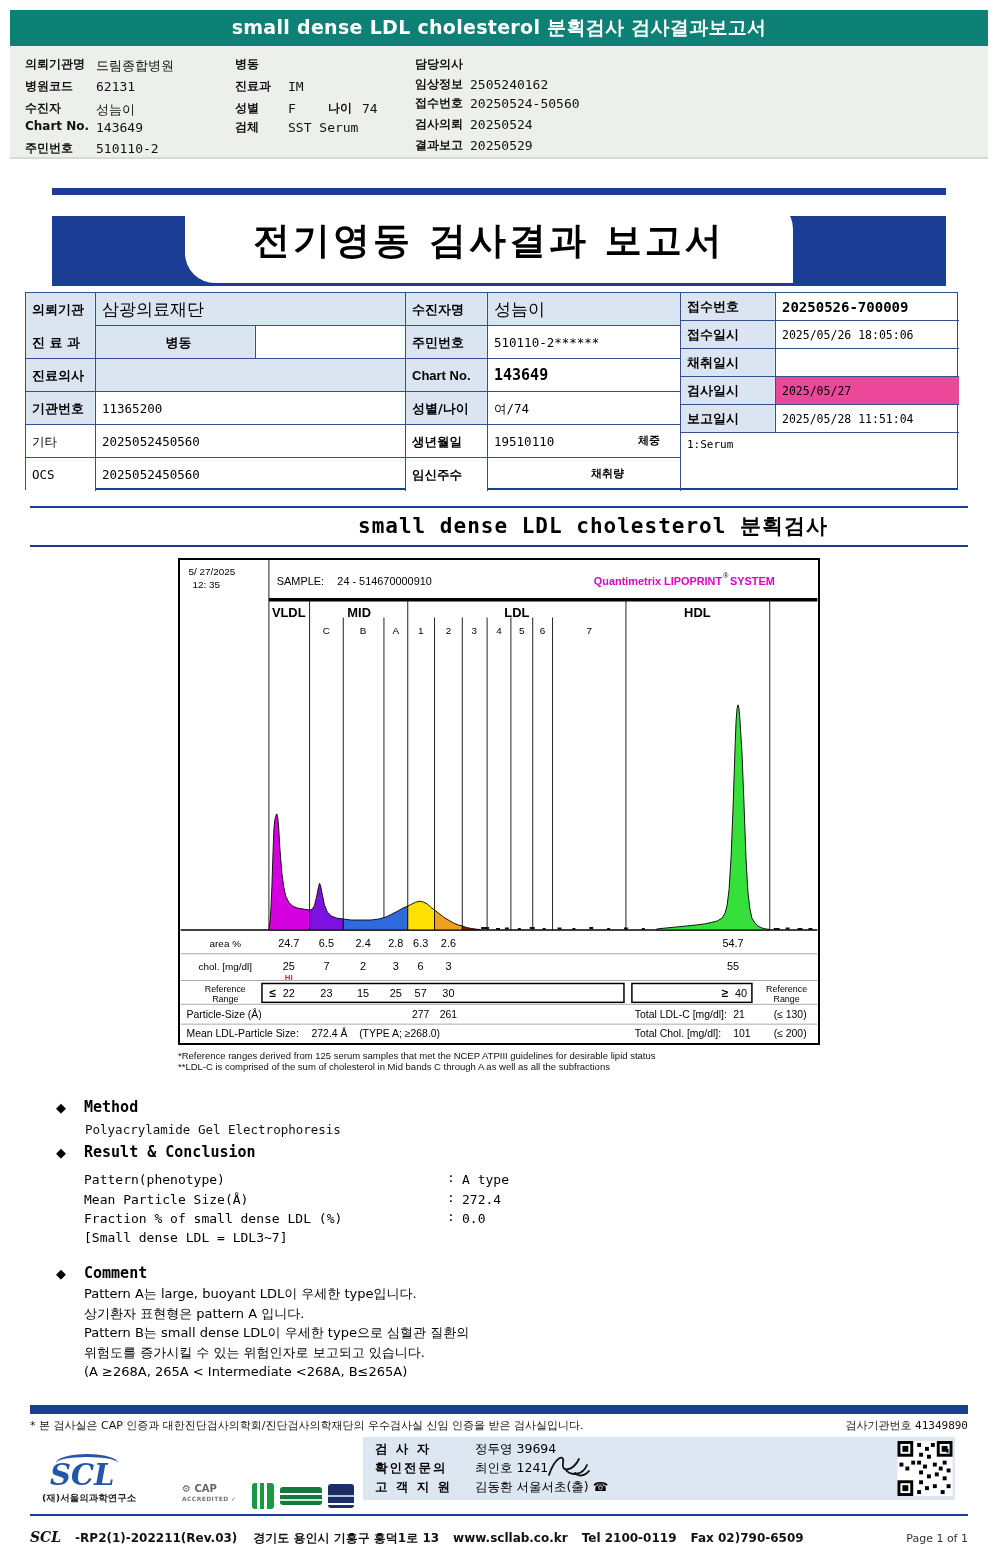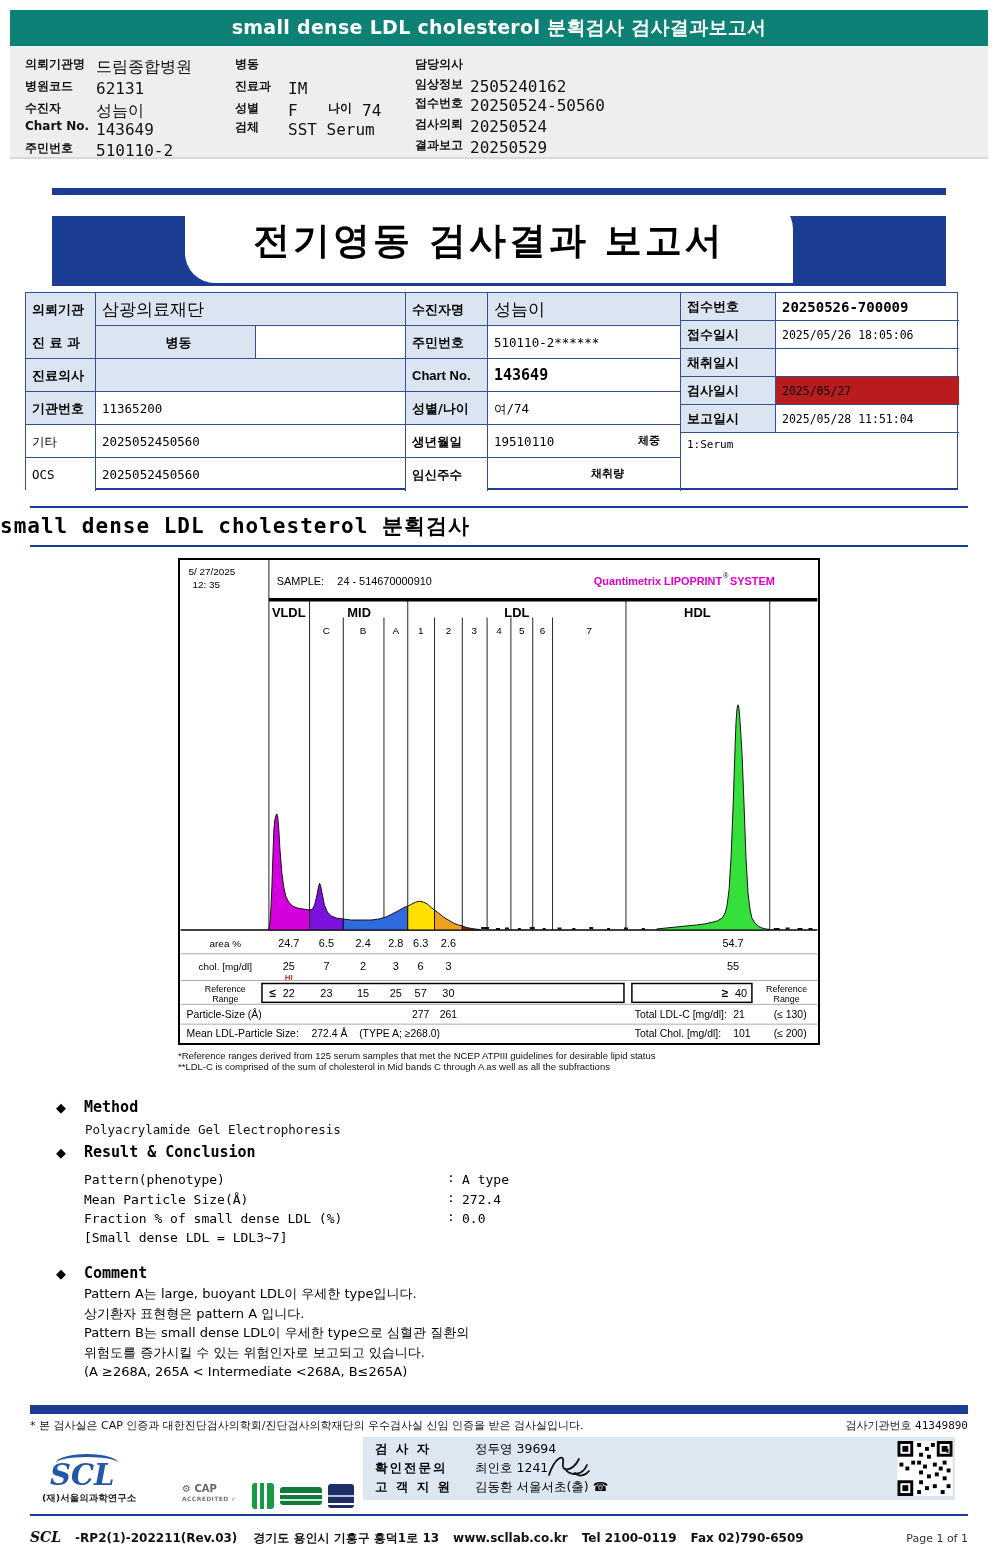--- a/index.html
+++ b/index.html
@@ -9,42 +9,42 @@
   .mono { font-family:"DejaVu Sans Mono", monospace; }
 
   
   .topbar { left:10px; top:10px; width:978px; height:36px; background:#0e8176; color:#fff;
             display:flex; align-items:center; justify-content:center;
             font-size:19px; font-weight:bold; letter-spacing:.3px; }
 
   
   .infopanel { left:10px; top:46px; width:978px; height:113px; background:#edefec; border-bottom:2px solid #d7dad5; }
   .il { position:absolute; font-size:12px; font-weight:bold; color:#111; }
-  .iv { position:absolute; font-size:16px; color:#111; font-family:"DejaVu Sans Mono", monospace; }
+  .iv { position:absolute; font-size:13px; color:#111; font-family:"DejaVu Sans Mono", monospace; }
   .ivk { font-family:"DejaVu Sans", sans-serif; }
 
   .rule-navy { background:#1b3e94; }
 
   
   .banner-band { left:52px; top:216px; width:894px; height:70px; background:#1b3e94; }
   .banner-white { left:185px; top:199px; width:608px; height:84px; background:#fff;
                   border-radius:0 30px 0 30px; display:flex; align-items:center; justify-content:center; }
   .banner-title { font-size:37px; font-weight:bold; color:#000; letter-spacing:3px; }
 
   
   .ptable { left:25px; top:292px; width:933px; height:198px; border:1px solid #33508f; border-bottom:2px solid #1b3e94; font-size:12.5px; }
   .cell { position:absolute; overflow:hidden; white-space:nowrap; padding-left:6px; color:#000; }
   .lbl { background:#dbe5f2; font-weight:bold; font-size:13px; }
   .lblw { background:#fff; font-weight:normal; font-size:12.5px; }
   .br { border-right:1px solid #33508f; } .bb { border-bottom:1px solid #33508f; }
   .big { font-size:17px; }
   .bold { font-weight:bold; }
   .exlbl { position:absolute; font-weight:bold; font-size:11px; }
 
-  .section-title { left:0; top:512px; width:828px; text-align:left; font-size:21px; font-weight:bold;
+  .section-title { left:0; top:512px; width:828px; text-align:right; font-size:21px; font-weight:bold;
                    font-family:"DejaVu Sans Mono", monospace; letter-spacing:1px; }
 
   
   .chartbox { left:178px; top:558px; width:642px; height:487px; border:2px solid #000; background:#fff; }
   .fnote { position:absolute; left:178px; font-size:9.5px; color:#111; font-family:"Liberation Sans", sans-serif; }
 
   svg text { fill:#000; font-family:"Liberation Sans", sans-serif; }
   .ct10 { font-size:10px; } .ct11 { font-size:11px; } .ct105 { font-size:10.5px; }
   .creg { font-size:13px; font-weight:bold; }
   .cbrand { font-size:11px; font-weight:bold; fill:#e000c8; }
@@ -168,21 +168,21 @@
     <div class="cell br" style="left:462px;top:165px;width:193px;height:33px;line-height:33px"></div>
     <span class="exlbl" style="left:565px;top:173px">채취량</span>
 
     <div class="cell lbl br bb" style="left:655px;top:0;width:95px;height:28px;line-height:28px">접수번호</div>
     <div class="cell bb mono bold" style="left:750px;top:0;width:183px;height:28px;line-height:28px;font-size:14px">20250526-700009</div>
     <div class="cell lbl br bb" style="left:655px;top:28px;width:95px;height:28px;line-height:28px">접수일시</div>
     <div class="cell bb mono" style="left:750px;top:28px;width:183px;height:28px;line-height:28px;font-size:11.5px">2025/05/26 18:05:06</div>
     <div class="cell lbl br bb" style="left:655px;top:56px;width:95px;height:28px;line-height:28px">채취일시</div>
     <div class="cell bb" style="left:750px;top:56px;width:183px;height:28px;line-height:28px"></div>
     <div class="cell lbl br bb" style="left:655px;top:84px;width:95px;height:28px;line-height:28px">검사일시</div>
-    <div class="cell bb mono" style="left:750px;top:84px;width:183px;height:28px;line-height:28px;background:#b91c1c;font-size:11.5px">2025/05/27</div>
+    <div class="cell bb mono" style="left:750px;top:84px;width:183px;height:28px;line-height:28px;background:#ec4899;font-size:11.5px">2025/05/27</div>
     <div class="cell lbl br bb" style="left:655px;top:112px;width:95px;height:28px;line-height:28px">보고일시</div>
     <div class="cell bb mono" style="left:750px;top:112px;width:183px;height:28px;line-height:28px;font-size:11.5px">2025/05/28 11:51:04</div>
     <div class="cell mono" style="left:655px;top:140px;width:278px;height:58px;padding-top:5px;border-left:0;font-size:11px">1:Serum</div>
   </div>
 
   <div class="abs rule-navy" style="left:30px;top:506px;width:938px;height:2px"></div>
   <div class="abs section-title">small dense LDL cholesterol 분획검사</div>
   <div class="abs rule-navy" style="left:30px;top:545px;width:938px;height:2px"></div>
 
   <div class="abs chartbox">

